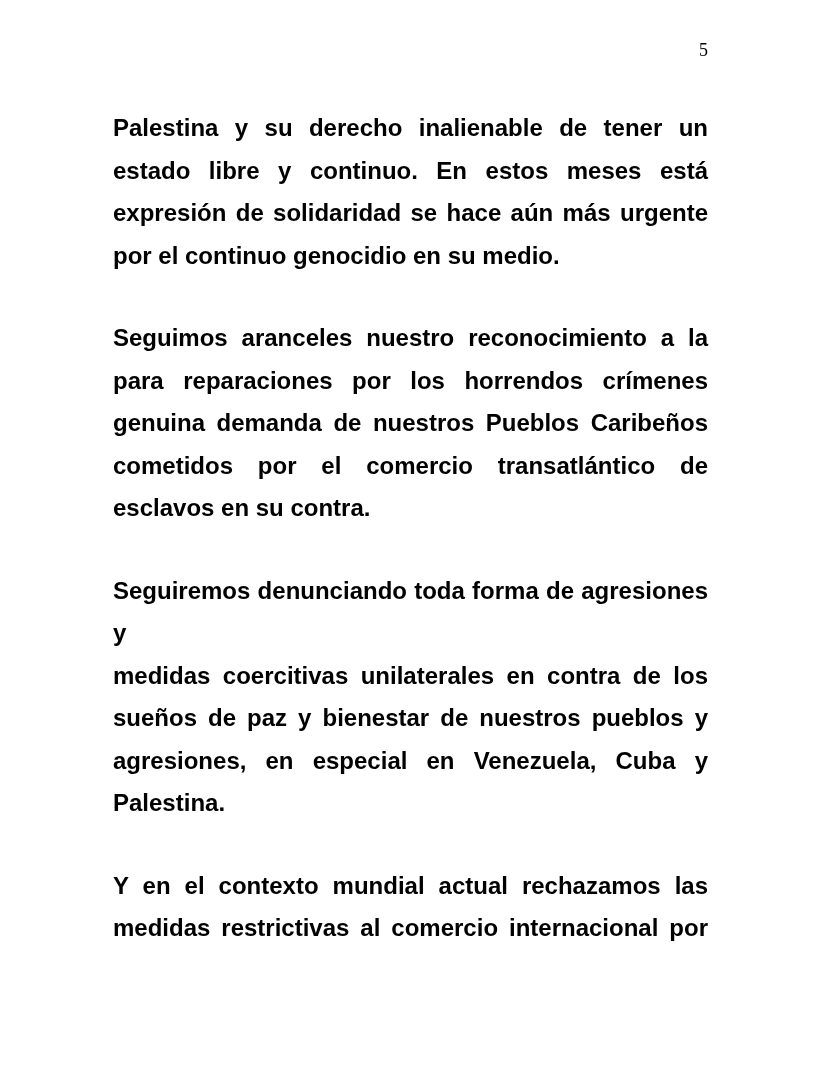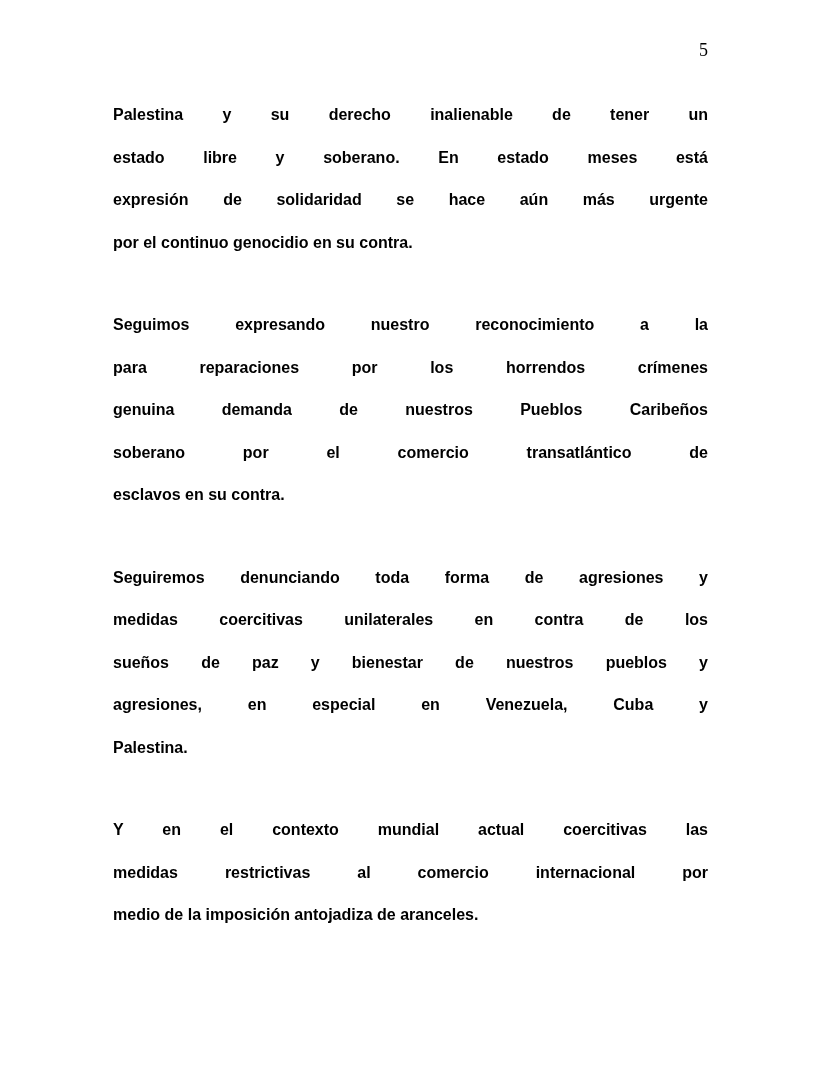--- a/index.html
+++ b/index.html
@@ -23,25 +23,25 @@
     right: 117px;
     font-family: "Liberation Serif", serif;
     font-size: 18px;
     font-weight: 400;
     color: #000000;
     text-align: right;
   }
 
   .document-body {
     position: absolute;
-    top: 94px;
+    top: 107px;
     left: 113px;
     width: 595px;
     color: #000000;
-    font-size: 16px;
+    font-size: 24px;
     font-weight: 700;
     line-height: 42.5px;
   }
 
   .paragraph {
     margin-bottom: 40px;
   }
 
   .paragraph:last-child {
     margin-bottom: 0;
@@ -58,37 +58,36 @@
   }
 </style>
 </head>
 <body>
 
 <div class="page">
   <div class="page-number">5</div>
   <div class="document-body">
       <div class="paragraph">
         <div class="line">Palestina y su derecho inalienable de tener un</div>
-        <div class="line">estado libre y soberano. En estado meses está</div>
+        <div class="line">estado libre y continuo. En estos meses está</div>
         <div class="line">expresión de solidaridad se hace aún más urgente</div>
-        <div class="line last">por el continuo genocidio en su contra.</div>
+        <div class="line last">por el continuo genocidio en su medio.</div>
       </div>
       <div class="paragraph">
-        <div class="line">Seguimos expresando nuestro reconocimiento a la</div>
+        <div class="line">Seguimos aranceles nuestro reconocimiento a la</div>
         <div class="line">para reparaciones por los horrendos crímenes</div>
         <div class="line">genuina demanda de nuestros Pueblos Caribeños</div>
-        <div class="line">soberano por el comercio transatlántico de</div>
+        <div class="line">cometidos por el comercio transatlántico de</div>
         <div class="line last">esclavos en su contra.</div>
       </div>
       <div class="paragraph">
         <div class="line">Seguiremos denunciando toda forma de agresiones y</div>
         <div class="line">medidas coercitivas unilaterales en contra de los</div>
         <div class="line">sueños de paz y bienestar de nuestros pueblos y</div>
         <div class="line">agresiones, en especial en Venezuela, Cuba y</div>
         <div class="line last">Palestina.</div>
       </div>
       <div class="paragraph">
-        <div class="line">Y en el contexto mundial actual coercitivas las</div>
+        <div class="line">Y en el contexto mundial actual rechazamos las</div>
         <div class="line">medidas restrictivas al comercio internacional por</div>
-        <div class="line last">medio de la imposición antojadiza de aranceles.</div>
       </div>
     </div>
 </div>
 
 </body></html>

